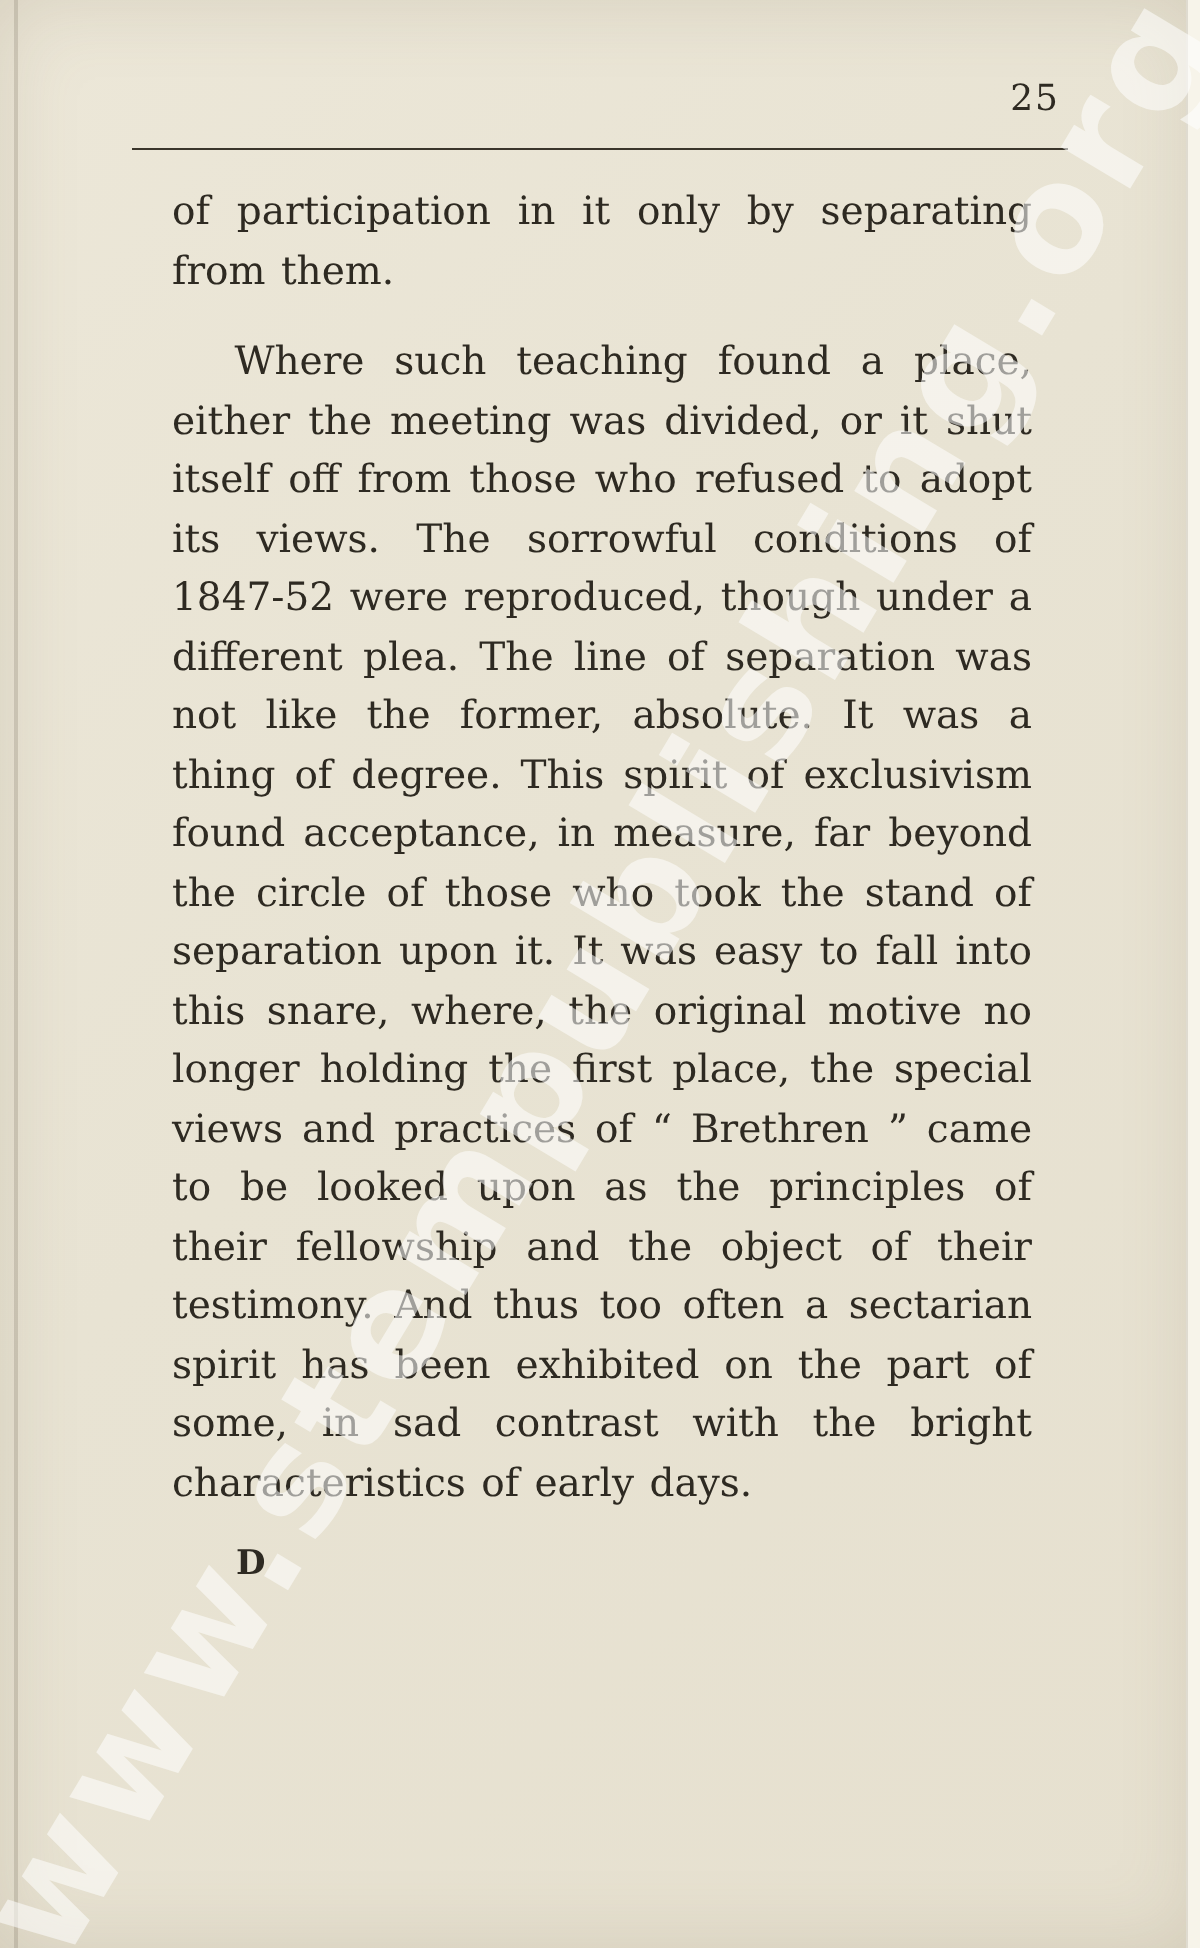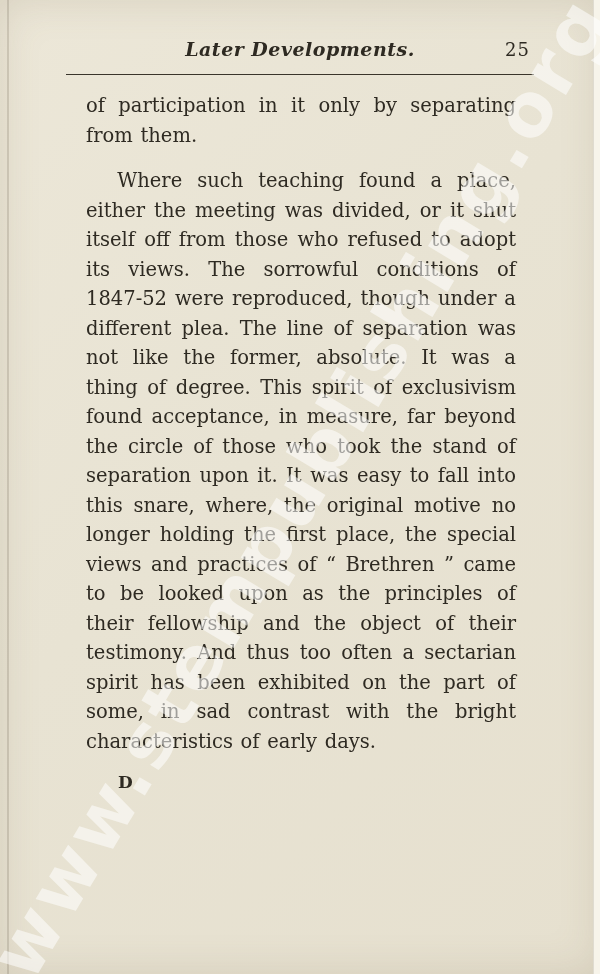--- a/index.html
+++ b/index.html
@@ -102,21 +102,20 @@
 <body>
 
 <div class="scan-page">
 
   <div class="edge-left"></div>
   <div class="edge-right"></div>
 
   <div class="watermark">www.stempublishing.org</div>
 
   <div class="running-head">
-    <span class="title">Later Developments.</span>
     <span class="folio">25</span>
   </div>
 
   <hr class="head-rule">
 
   <div class="body-text">
       <p class="">of participation in it only by separating from them.</p>
       <p class="indent">Where such teaching found a place, either the meeting was divided, or it shut itself off from those who refused to adopt its views. The sorrowful conditions of 1847-52 were reproduced, though under a different plea. The line of separation was not like the former, absolute.  It was a thing of degree. This spirit of exclusivism found acceptance, in measure, far beyond the circle of those who took the stand of separation upon it. It was easy to fall into this snare, where, the original motive no longer holding the first place, the special views and practices of “ Brethren ” came to be looked upon as the principles of their fellowship and the object of their testimony.  And thus too often a sectarian spirit has been exhibited on the part of some, in sad contrast with the bright characteristics of early days.</p>
     </div>
 

